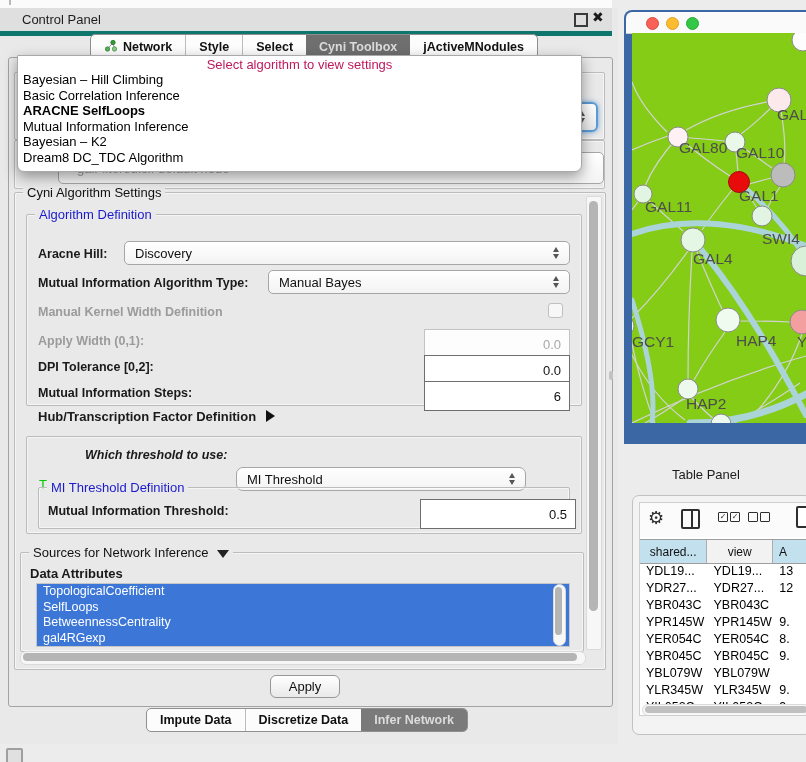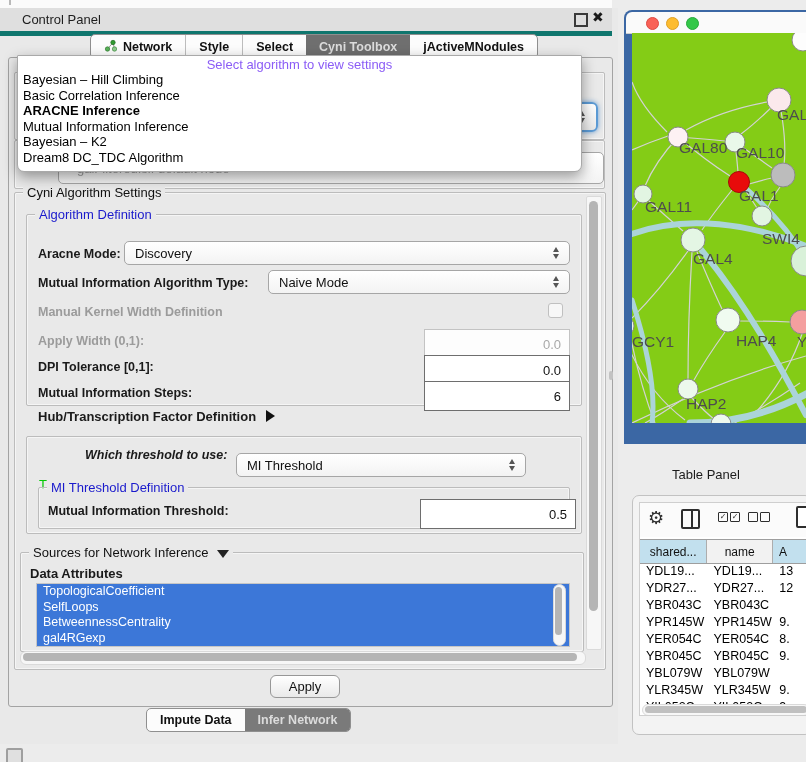--- a/index.html
+++ b/index.html
@@ -43,21 +43,21 @@
   
   .attr-list{position:absolute;background:#fff;border:1px solid #c6c6c6;overflow:hidden;}
   .attr-item{height:15.5px;line-height:15.5px;background:#3c77d8;color:#fff;font-size:12.5px;padding-left:6px;}
   
   .sb-track-v{position:absolute;background:#f7f7f7;border:1px solid #dadada;border-radius:7px;}
   .sb-thumb{position:absolute;background:#b5b5b5;border-radius:6px;}
   .sb-track-h{position:absolute;background:#f7f7f7;border:1px solid #dadada;border-radius:6px;}
   
   .popup{left:17px;top:55px;width:563px;height:115px;background:#fff;border:1px solid #a9a9a9;
     border-radius:1px 1px 7px 7px;box-shadow:0 5px 14px rgba(0,0,0,.38);z-index:50;}
-  .popup .ph{text-align:center;color:#8b5cf6;font-size:13px;height:15px;line-height:15px;margin-top:1px;}
+  .popup .ph{text-align:center;color:#be185d;font-size:13px;height:15px;line-height:15px;margin-top:1px;}
   .popup .item{font-size:13px;height:15.5px;line-height:15.5px;padding-left:5px;color:#000;white-space:nowrap;}
   .popup .item.bold{font-weight:bold;}
   .button{position:absolute;display:flex;align-items:center;justify-content:center;
     background:linear-gradient(#ffffff,#e9e9e9);border:1px solid #979797;border-radius:6px;font-size:13px;color:#111;}
   
   .btabbar{left:146px;top:708px;height:22px;display:flex;border:1px solid #8f8f8f;border-radius:5px;background:#fcfcfc;overflow:hidden;z-index:4;}
   
   .net-frame{left:624px;top:10px;width:182px;height:434px;background:#3b67a4;border-radius:8px 0 0 0;}
   .net-title{position:absolute;left:2px;top:2px;width:180px;height:21px;background:#fafafa;border-radius:6px 0 0 0;border-bottom:1px solid #cfcfcf;}
   .tl{position:absolute;top:5px;width:11px;height:11px;border-radius:50%;}
@@ -133,60 +133,60 @@
   <span>galFiltered.sif default node</span>
 </div>
 
 <div class="group" style="left:14px;top:192px;width:590px;height:476px;">
   <span class="legend">Cyni Algorithm Settings</span>
 </div>
 
 <div class="group" style="left:26px;top:214px;width:554px;height:190px;">
   <span class="legend blue">Algorithm Definition</span>
 </div>
-<div class="lbl" style="left:38px;top:247px;">Aracne Mode:</div>
+<div class="lbl" style="left:38px;top:247px;">Aracne Hill:</div>
 <div class="combo" style="left:124px;top:241px;width:424px;height:22px;">
   <span>Discovery</span>
   <span class="arrows">
       <span class="tri-up"></span>
       <span class="tri-dn"></span>
     </span>
 </div>
 <div class="lbl" style="left:38px;top:276px;">Mutual Information Algorithm Type:</div>
 <div class="combo" style="left:268px;top:270px;width:280px;height:22px;">
-  <span>Naive Mode</span>
+  <span>Manual Bayes</span>
   <span class="arrows">
       <span class="tri-up"></span>
       <span class="tri-dn"></span>
     </span>
 </div>
 <div class="lbl dis" style="left:38px;top:305px;">Manual Kernel Width Definition</div>
 <div class="checkbox" style="left:548px;top:303px;"></div>
 <div class="lbl dis" style="left:38px;top:334px;">Apply Width (0,1):</div>
 <div class="inputbox dis" style="left:424px;top:329px;width:128px;height:20px;">
   <span>0.0</span>
 </div>
-<div class="lbl" style="left:38px;top:360px;">DPI Tolerance [0,1]:</div>
+<div class="lbl" style="left:38px;top:360px;">DPI Tolerance [0,2]:</div>
 <div class="inputbox" style="left:424px;top:355px;width:128px;height:20px;">
   <span>0.0</span>
 </div>
 <div class="lbl" style="left:38px;top:386px;">Mutual Information Steps:</div>
 <div class="inputbox" style="left:424px;top:381px;width:128px;height:20px;">
   <span>6</span>
 </div>
 
 <div class="lbl" style="left:38px;top:409px;font-size:13px;">
   <span>Hub/Transcription Factor Definition</span><span class="arrow-right"></span>
 </div>
 
 <div class="group" style="left:26px;top:436px;width:554px;height:96px;">
   <span class="legend green">Threshold Definition</span>
 </div>
 <div class="lbl" style="left:85px;top:448px;font-style:italic;">Which threshold to use:</div>
-<div class="combo" style="left:236px;top:453px;width:268px;height:22px;">
+<div class="combo" style="left:236px;top:467px;width:268px;height:22px;border-radius:7px;">
   <span>MI Threshold</span>
   <span class="arrows">
       <span class="tri-up"></span>
       <span class="tri-dn"></span>
     </span>
 </div>
 <div class="group" style="left:38px;top:487px;width:530px;height:40px;">
   <span class="legend blue">MI Threshold Definition</span>
 </div>
 <div class="lbl" style="left:48px;top:504px;">Mutual Information Threshold:</div>
@@ -216,30 +216,33 @@
 </div>
 
 <div class="button" style="left:270px;top:675px;width:68px;height:21px;">
   <span>Apply</span>
 </div>
 
 <div class="abs btabbar">
   <div class="tab">
       <span>Impute Data</span>
     </div>
+  <div class="tab">
+      <span>Discretize Data</span>
+    </div>
   <div class="tab sel" style="background:#7a7a7a;">
       <span>Infer Network</span>
     </div>
 </div>
 
 <div class="abs popup">
   <div class="ph">Select algorithm to view settings</div>
   <div class="item">Bayesian – Hill Climbing</div>
   <div class="item">Basic Correlation Inference</div>
-  <div class="item bold">ARACNE Inference</div>
+  <div class="item bold">ARACNE SelfLoops</div>
   <div class="item">Mutual Information Inference</div>
   <div class="item">Bayesian – K2</div>
   <div class="item">Dream8 DC_TDC Algorithm</div>
 </div>
 
 <div class="abs splitter"></div>
 <div class="abs small-sq"></div>
 
 <div class="abs net-frame">
   <div class="net-title">
@@ -330,21 +333,21 @@
           <div></div>
         </div>
       <div class="cb" style="left:78px;">✓</div>
       <div class="cb" style="left:90px;">✓</div>
       <div class="cb" style="left:108px;"></div>
       <div class="cb" style="left:120px;"></div>
       <div class="docico"></div>
     </div>
     <div class="thead">
       <div class="th" style="width:74px;background:#c2e0ee;">shared...</div>
-      <div class="th" style="width:72px;background:#f2f2f2;">name</div>
+      <div class="th" style="width:72px;background:#f2f2f2;">view</div>
       <div class="th" style="width:40px;background:#c2e0ee;justify-content:flex-start;padding-left:6px;">A</div>
     </div>
     <div class="trows">
       <div class="trow">
           <div class="td" style="width:74px;padding-left:6px;">YDL19...</div>
           <div class="td" style="width:72px;padding-left:6px;">YDL19...</div>
           <div class="td" style="width:40px;padding-left:6px;">13</div>
         </div>
       <div class="trow">
           <div class="td" style="width:74px;padding-left:6px;">YDR27...</div>

